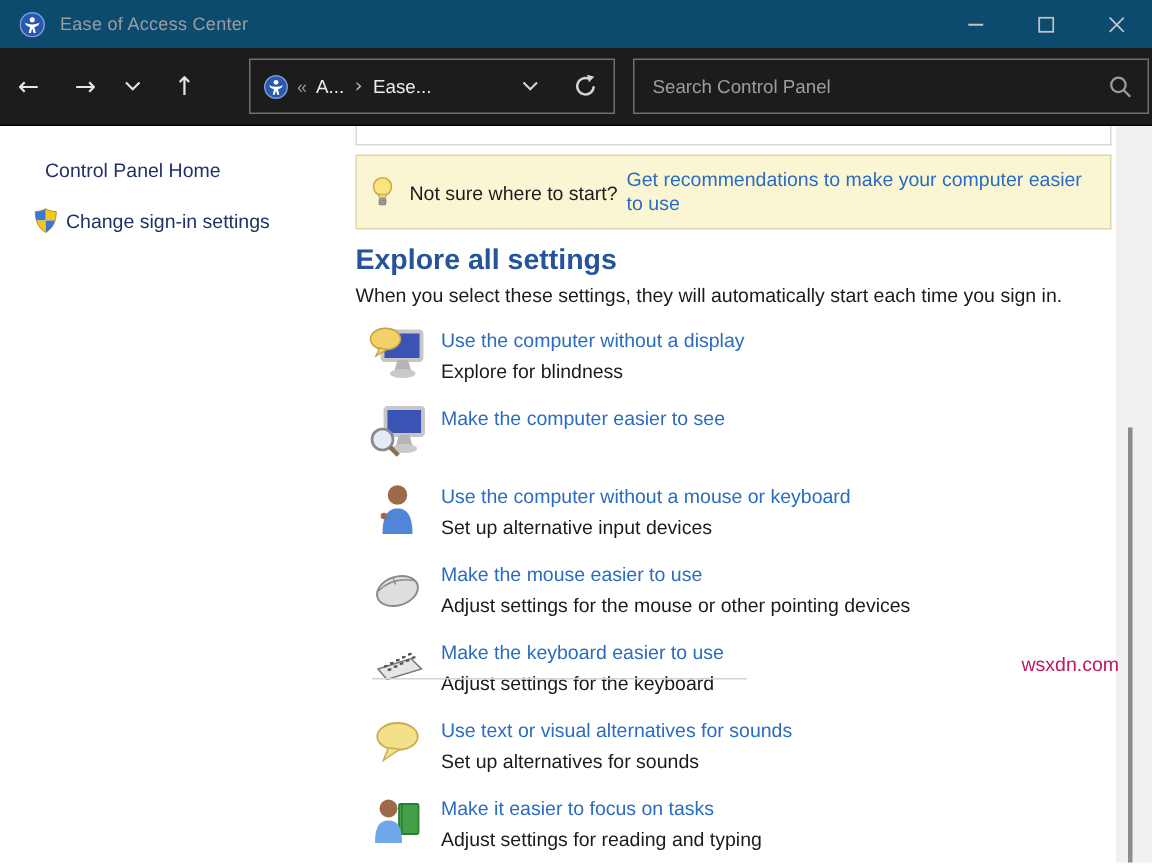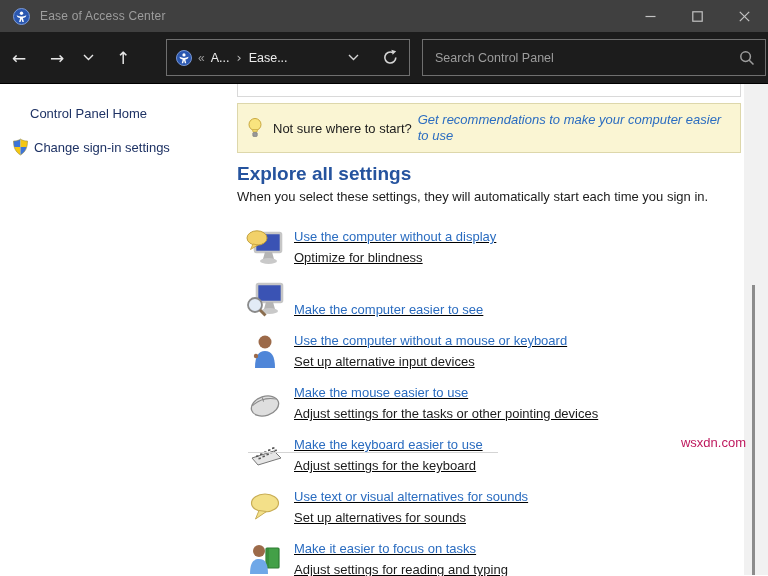--- a/index.html
+++ b/index.html
@@ -1,21 +1,21 @@
 <!DOCTYPE html>
 <html><head>
 <meta charset="utf-8">
 <style>
   * { margin:0; padding:0; box-sizing:border-box; }
   html,body { width:768px; height:576px; overflow:hidden; }
   body { font-family:"Liberation Sans", sans-serif; background:#fff; }
   .window { position:relative; width:768px; height:576px; background:#fff; }
 
   
-  .titlebar { height:32px; background:#404040; display:flex; align-items:center; }
+  .titlebar { height:32px; background:#0c4a6e; display:flex; align-items:center; }
   .titlebar .app-icon { margin:0 10px 0 13px; width:17px; height:17px; flex:0 0 auto; }
   .titlebar .title { color:#9d9d9d; font-size:12px; letter-spacing:.2px; }
   .win-controls { margin-left:auto; display:flex; height:32px; }
   .win-btn { width:47px; height:32px; display:flex; align-items:center; justify-content:center; background:transparent; border:none; cursor:default; }
 
   
   .navbar { height:52px; background:#1c1c1c; display:flex; align-items:center; border-bottom:1px solid #000; }
   .nav-btn { width:34px; height:34px; border:none; background:transparent; color:#e6e6e6; font-size:17px; display:flex; align-items:center; justify-content:center; font-family:"DejaVu Sans", sans-serif; }
   .nav-btn.small { width:28px; }
   .addressbar { width:244px; height:37px; margin-left:26px; border:1px solid #6f6f6f; background:#1c1c1c; display:flex; align-items:center; padding:0 8px 0 9px; }
@@ -28,35 +28,35 @@
   .refresh-btn { border:none; background:transparent; display:flex; align-items:center; justify-content:center; width:22px; height:22px; }
   .searchbox { flex:1; height:37px; margin:0 2px 0 12px; border:1px solid #6f6f6f; background:#1c1c1c; display:flex; align-items:center; padding:0 10px 0 12px; }
   .searchbox input { flex:1; background:transparent; border:none; outline:none; color:#e5e5e5; font-size:12.5px; font-family:"Liberation Sans", sans-serif; }
   .searchbox input::placeholder { color:#9d9d9d; opacity:1; }
 
   
   .bodyarea { position:relative; display:flex; height:369px; background:#fff; }
   .sidebar { width:232px; padding-top:22px; flex:0 0 auto; }
   .side-item { display:flex; align-items:center; margin-bottom:17px; color:#1e3264; font-size:13px; cursor:pointer; }
   .side-item.first { padding-left:30px; min-height:15px; }
-  .side-item.with-icon { padding-left:12px; }
+  .side-item.with-icon { padding-left:22px; }
   .side-item .shield { width:17px; height:18px; margin-right:5px; flex:0 0 auto; }
 
   .main { flex:1; padding:0 3px 0 5px; position:relative; min-width:0; }
   .partial-box { height:13px; width:504px; border:1px solid #d9d9d9; border-top:none; background:#fff; }
   .notice { width:504px; height:50px; margin-top:6px; background:#faf5d3; border:1px solid #ddd7ab; display:flex; align-items:center; padding:0 10px; }
   .notice .bulb { width:14px; height:23px; margin-right:11px; flex:0 0 auto; }
   .notice-prompt { color:#1b1b1b; font-size:13px; white-space:nowrap; margin-right:6px; }
-  .notice-link { color:#2a6cc0; font-size:13px; line-height:16px; flex:1; cursor:pointer; text-decoration:none;font-style:italic; }
+  .notice-link { color:#2a6cc0; font-size:13px; line-height:16px; flex:1; cursor:pointer; text-decoration:none; }
 
   .explore-heading { margin-top:10px; color:#25539e; font-size:19px; font-weight:700; }
   .explore-desc { margin-top:4px; color:#1b1b1b; font-size:13px; }
 
   .settings-list { margin-top:12px; margin-left:8px; }
-  .setting-item { display:flex; align-items:flex-end; height:52px;text-decoration:underline; }
+  .setting-item { display:flex; align-items:flex-start; height:52px; }
   .setting-item .s-icon { width:40px; height:40px; margin-right:9px; flex:0 0 auto; }
   .s-text { display:flex; flex-direction:column; }
   .s-title { color:#2a6cc0; font-size:13px; line-height:21px; cursor:pointer; }
   .s-sub { color:#1b1b1b; font-size:13px; line-height:21px; }
 
   .scrollstrip { position:absolute; right:0; top:0; width:24px; height:491px; background:#f1f1f1; }
   .scroll-thumb { position:absolute; left:8px; top:201px; width:3px; height:290px; background:#8c8c8c; }
 
   .bottom-partial-line { position:absolute; left:16px; bottom:0; width:250px; height:1px; background:#d4d4d4; }
 
@@ -192,21 +192,21 @@
         <div class="setting-item">
           <svg class="s-icon" viewBox="0 0 40 40">
             <rect x="10" y="5" width="26" height="19" rx="1.5" fill="#3a53b4" stroke="#c6c6c6" stroke-width="2.6"></rect>
             <path d="M20 24 L27 24 L29 31 L18 31 Z" fill="#b5b5b5"></path>
             <ellipse cx="23.5" cy="33" rx="8.5" ry="3" fill="#c9c9c9"></ellipse>
             <ellipse cx="12" cy="10" rx="10" ry="7.2" fill="#f2d169" stroke="#c3a13d" stroke-width="1"></ellipse>
             <path d="M8 16 L5.5 21.5 L13 17 Z" fill="#f2d169" stroke="#c3a13d" stroke-width="0.8"></path>
           </svg>
           <div class="s-text">
             <a class="s-title">Use the computer without a display</a>
-            <span class="s-sub">Optimize for blindness</span>
+            <span class="s-sub">Explore for blindness</span>
           </div>
         </div>
 
         <div class="setting-item">
           <svg class="s-icon" viewBox="0 0 40 40">
             <rect x="12" y="4" width="25" height="18" rx="1.5" fill="#3a53b4" stroke="#c6c6c6" stroke-width="2.6"></rect>
             <path d="M21 22 L28 22 L30 29 L19 29 Z" fill="#b5b5b5"></path>
             <ellipse cx="24.5" cy="31" rx="8.5" ry="3" fill="#c9c9c9"></ellipse>
             <circle cx="10" cy="25" r="7" fill="#e2ebf6" stroke="#8a8a8a" stroke-width="1.8"></circle>
             <line x1="15" y1="30" x2="20.5" y2="35.5" stroke="#8a6d4e" stroke-width="3"></line>
@@ -231,21 +231,21 @@
         <div class="setting-item">
           <svg class="s-icon" viewBox="0 0 40 40">
             <g transform="rotate(-18 20 22)">
               <ellipse cx="20" cy="22" rx="14" ry="9.5" fill="#dedede" stroke="#8a8a8a" stroke-width="1.3"></ellipse>
               <path d="M8 18 Q20 12 33 19" fill="none" stroke="#8a8a8a" stroke-width="1"></path>
               <line x1="20" y1="13" x2="20" y2="17.5" stroke="#8a8a8a" stroke-width="1"></line>
             </g>
           </svg>
           <div class="s-text">
             <a class="s-title">Make the mouse easier to use</a>
-            <span class="s-sub">Adjust settings for the tasks or other pointing devices</span>
+            <span class="s-sub">Adjust settings for the mouse or other pointing devices</span>
           </div>
         </div>
 
         <div class="setting-item">
           <svg class="s-icon" viewBox="0 0 40 40">
             <path d="M7 22 L29 15 L36 22 L13 29 Z" fill="#e6e6e6" stroke="#777" stroke-width="1"></path>
             <g fill="#555">
               <rect x="11" y="21.5" width="2.4" height="1.6" transform="skewY(-10)"></rect>
               <rect x="15" y="20.2" width="2.4" height="1.6" transform="skewY(-10)"></rect>
               <rect x="19" y="18.9" width="2.4" height="1.6" transform="skewY(-10)"></rect>

